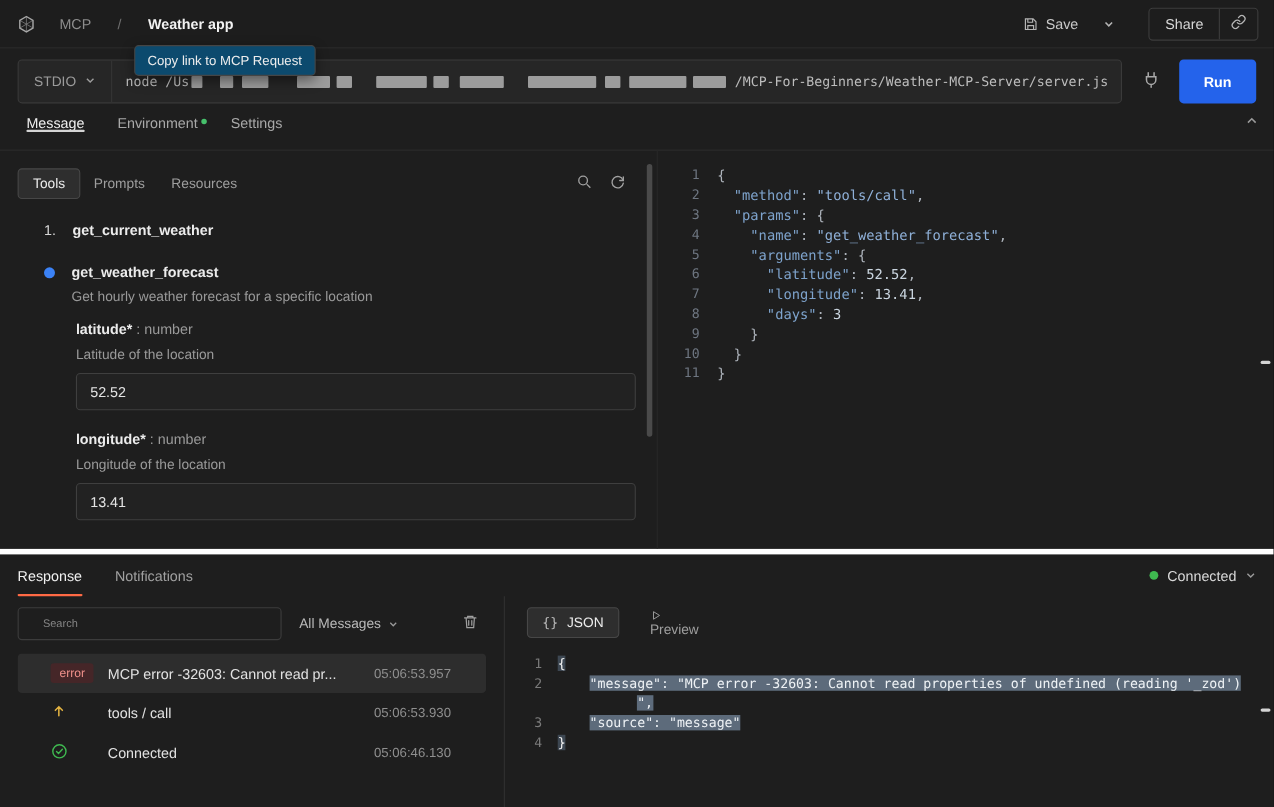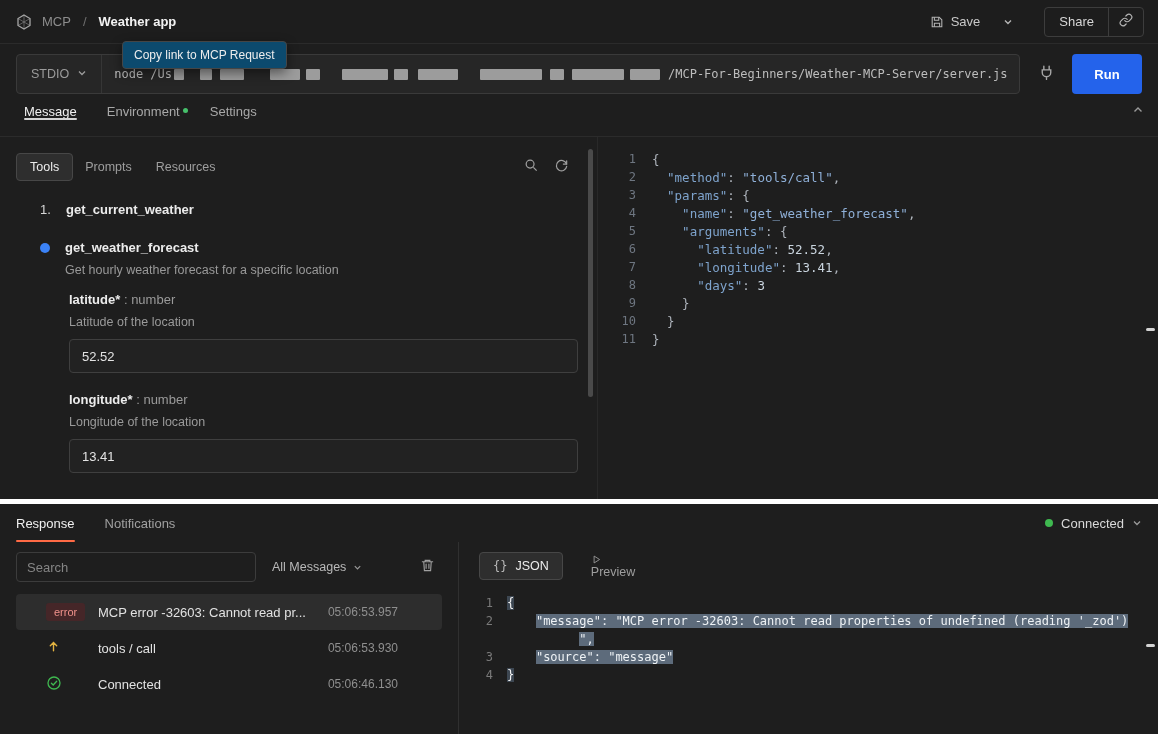--- a/index.html
+++ b/index.html
@@ -2,21 +2,21 @@
 <html><head>
 <meta charset="utf-8">
 <style>
   * { margin:0; padding:0; box-sizing:border-box; }
   html,body { background:#111; }
   body { font-family:"Liberation Sans", sans-serif; }
   .app { position:relative; width:1158px; height:734px; background:#1e1e1e; color:#e6e6e6; overflow:hidden; font-size:13px; }
 
   
   .topbar { height:44px; display:flex; align-items:center; justify-content:space-between; padding:0 14px 0 16px; background:#1d1d1d; border-bottom:1px solid #2b2b2b; }
-  .topbar-left { display:flex; align-items:center; gap:10px; }
+  .topbar-left { display:flex; align-items:center; gap:22px; }
   .logo { display:flex; color:#a6a6a6; }
   .crumb-root { color:#8d8d8d; font-size:13px; cursor:pointer; }
   .crumb-sep { color:#6f6f6f; margin:0 2px; }
   .crumb-current { color:#f2f2f2; font-weight:700; font-size:13px; }
   .topbar-right { display:flex; align-items:center; gap:17px;justify-content:center; }
   .ghost { display:flex; align-items:center; gap:7px; background:none; border:none; color:#c9c9c9; font-size:13px; font-family:inherit; height:30px; padding:0 8px; border-radius:4px; cursor:pointer; }
   .ghost .i { display:flex; color:#b5b5b5; }
   .chev-btn { padding:0 4px; margin-left:-6px; }
   .btn-group { display:flex; align-items:stretch; border:1px solid #3d3d3d; border-radius:4px; height:30px; margin-left:10px; overflow:hidden; }
   .group-btn { background:none; border:none; color:#d6d6d6; font-size:13px; font-family:inherit; padding:0 14px; cursor:pointer; display:flex; align-items:center; }
@@ -88,33 +88,33 @@
   .btab { position:relative; display:flex; align-items:center; margin-right:30px; color:#a0a0a0; font-size:13px; cursor:pointer; }
   .btab.active { color:#f0f0f0; }
   .btab.active::after { content:""; position:absolute; left:0; right:0; bottom:0; height:2px; background:#ff6a45; border-radius:1px; }
   .conn { margin-left:auto; display:flex; align-items:center; gap:8px; color:#d9d9d9; font-size:13px; cursor:pointer; }
   .conn-dot { width:8px; height:8px; border-radius:50%; background:#3fb950; }
   .conn .i { color:#9a9a9a; display:flex; }
 
   .bottom-body { flex:1; display:flex; min-height:0; }
   .msg-col { width:458px; flex:none; padding:10px 16px 0; display:flex; flex-direction:column; min-height:0; }
   .msg-toolbar { display:flex; align-items:center; gap:16px; flex:none; }
-  .search-input { width:240px; height:30px; background:transparent; border:1px solid #3c3c3c; border-radius:4px; padding:0 10px; color:#86efac; font-size:13px; font-family:inherit; outline:none; }
+  .search-input { width:240px; height:30px; background:transparent; border:1px solid #3c3c3c; border-radius:4px; padding:0 22px; color:#86efac; font-size:10px; font-family:inherit; outline:none; }
   .search-input::placeholder { color:#858585; }
   .filter { display:flex; align-items:center; gap:7px; background:none; border:none; color:#b9b9b9; font-size:12.5px; font-family:inherit; cursor:pointer; }
   .filter .i { color:#9a9a9a; display:flex; }
   .trash-btn { margin-left:auto; width:30px; height:28px; display:flex; align-items:center; justify-content:center; background:none; border:none; color:#a0a0a0; cursor:pointer; }
 
   .msg-list { margin-top:12px; overflow:hidden; }
   .msg-row { height:36px; display:flex; align-items:center; padding:0 8px 0 30px; border-radius:4px; cursor:pointer; }
   .msg-row.selected { background:#2d2d2d; }
   .msg-lead { width:52px; flex:none; display:flex; align-items:center; }
   .badge-error { background:#452628; color:#f0918b; font-size:11px; padding:2px 8px; border-radius:3px; line-height:14px; }
   .msg-text { flex:1; min-width:0; font-size:13px; color:#e2e2e2; white-space:nowrap; overflow:hidden; }
-  .msg-time { flex:none; margin-left:12px; margin-right:36px; font-size:12px; color:#8f8f8f; }
+  .msg-time { flex:none; margin-left:12px; margin-right:24px; font-size:12px; color:#8f8f8f; }
 
   .vdiv { width:1px; background:#303030; }
   .resp-col { flex:1; min-width:0; padding:10px 0 0 20px; display:flex; flex-direction:column; }
   .resp-toolbar { display:flex; align-items:center; gap:16px; flex:none; }
   .braces { color:#b9b9b9; font-family:"DejaVu Sans Mono", monospace; font-size:12px; }
   .play-i { display:flex; color:#9a9a9a; }
   .resp-code { margin-top:14px; overflow:hidden; }
   .resp-code .cline { height:18px; }
   .rnum { width:14px; flex:none; text-align:right; color:#7a7a7a; font:12px "DejaVu Sans Mono", monospace; }
   .resp-code .lcode { margin-left:14px; font:12px "DejaVu Sans Mono", monospace; }

